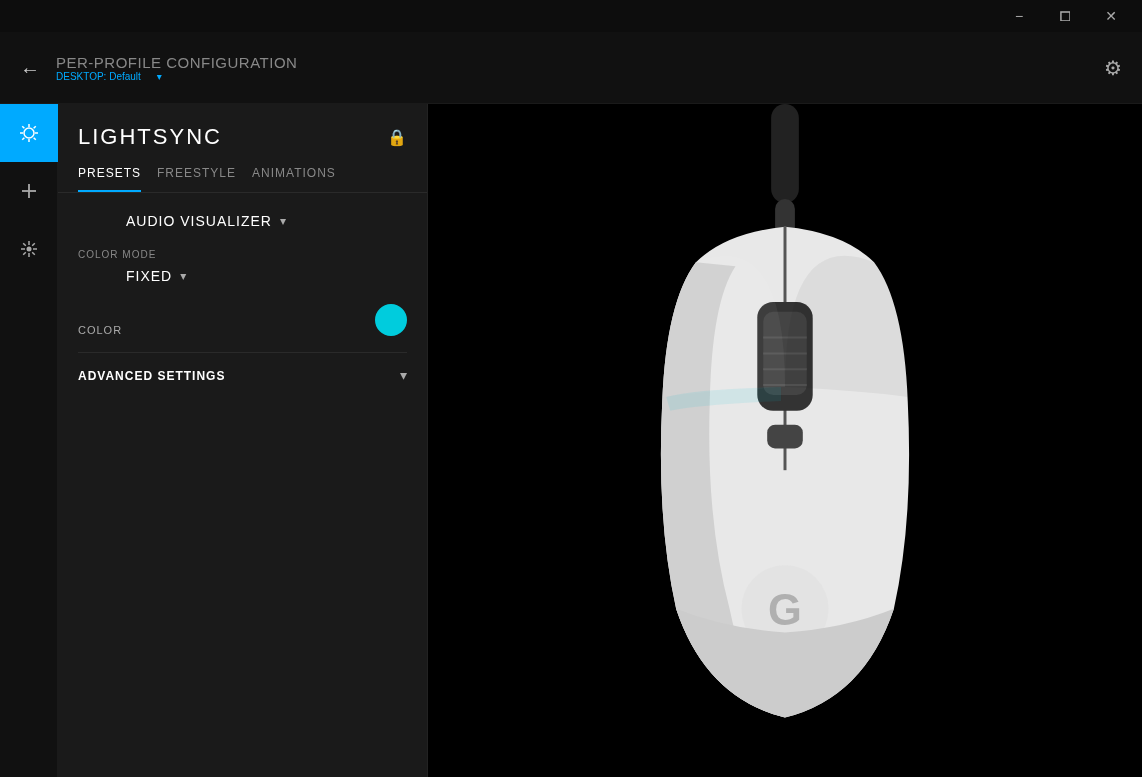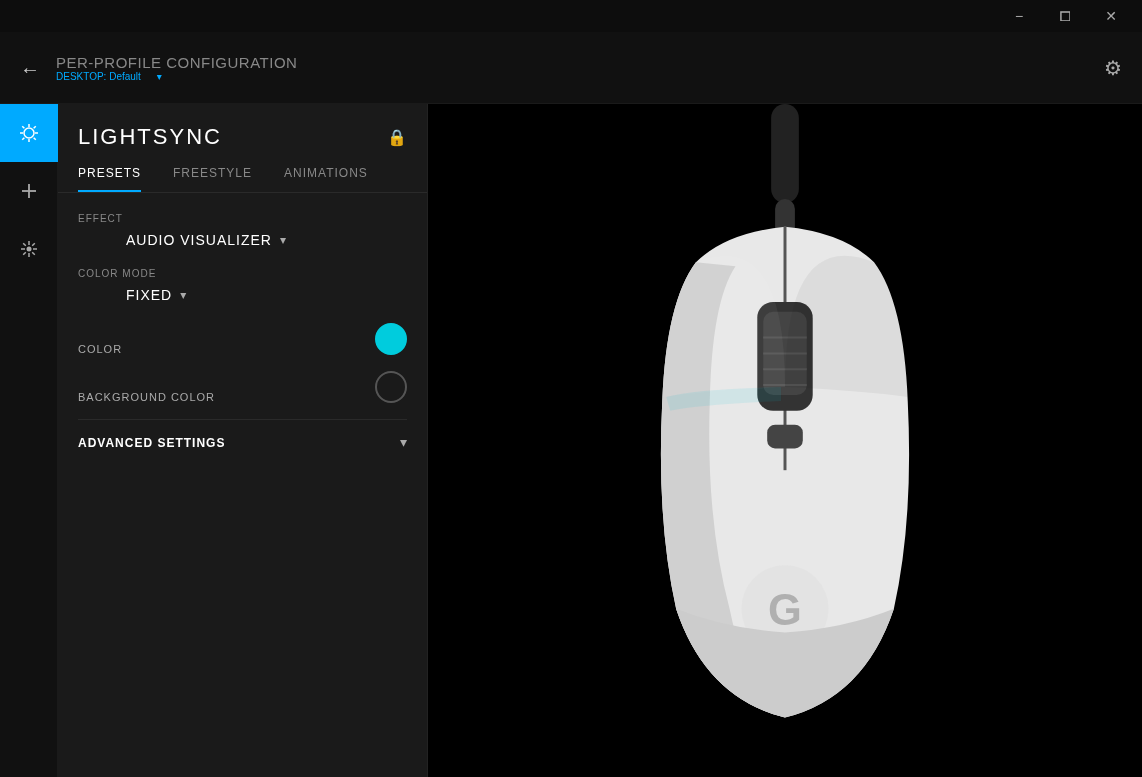--- a/index.html
+++ b/index.html
@@ -146,21 +146,21 @@
       text-transform: uppercase;
       color: #fff;
       text-align: right;
     }
     .lock-icon { color: #666; font-size: 16px; }
 
     
     .tabs {
       display: flex;
       padding: 16px 20px 0 20px;
-      gap: 32px;
+      gap: 16px;
       border-bottom: 1px solid #2a2a2a;
       text-align: right;
     }
     .tab {
       font-size: 12px;
       letter-spacing: 1px;
       padding-bottom: 10px;
       color: #888;
       cursor: pointer;
       text-transform: uppercase;
@@ -325,44 +325,39 @@
 
       <div class="tabs">
         <div class="tab active">PRESETS</div>
         <div class="tab">FREESTYLE</div>
         <div class="tab">ANIMATIONS</div>
       </div>
 
       <div class="panel-content">
 
         <div class="field-group">
-          <div class="field-label">EFFECT</div>
           <button class="dropdown-btn">
             <span>AUDIO VISUALIZER</span>
             <span class="arrow">▾</span>
           </button>
         </div>
 
         <div class="field-group">
           <div class="field-label">COLOR MODE</div>
           <button class="dropdown-btn">
             <span>FIXED</span>
             <span class="arrow">▾</span>
           </button>
         </div>
 
         <div class="color-row">
           <span class="color-row-label">COLOR</span>
           <div class="color-circle cyan"></div>
         </div>
 
-        <div class="color-row">
-          <span class="color-row-label">BACKGROUND COLOR</span>
-          <div class="color-circle dark"></div>
-        </div>
 
         <div class="advanced-row">
           <span class="advanced-label">ADVANCED SETTINGS</span>
           <span class="chevron-down">▾</span>
         </div>
       </div>
     </div>
 
     <div class="preview-area">
 

